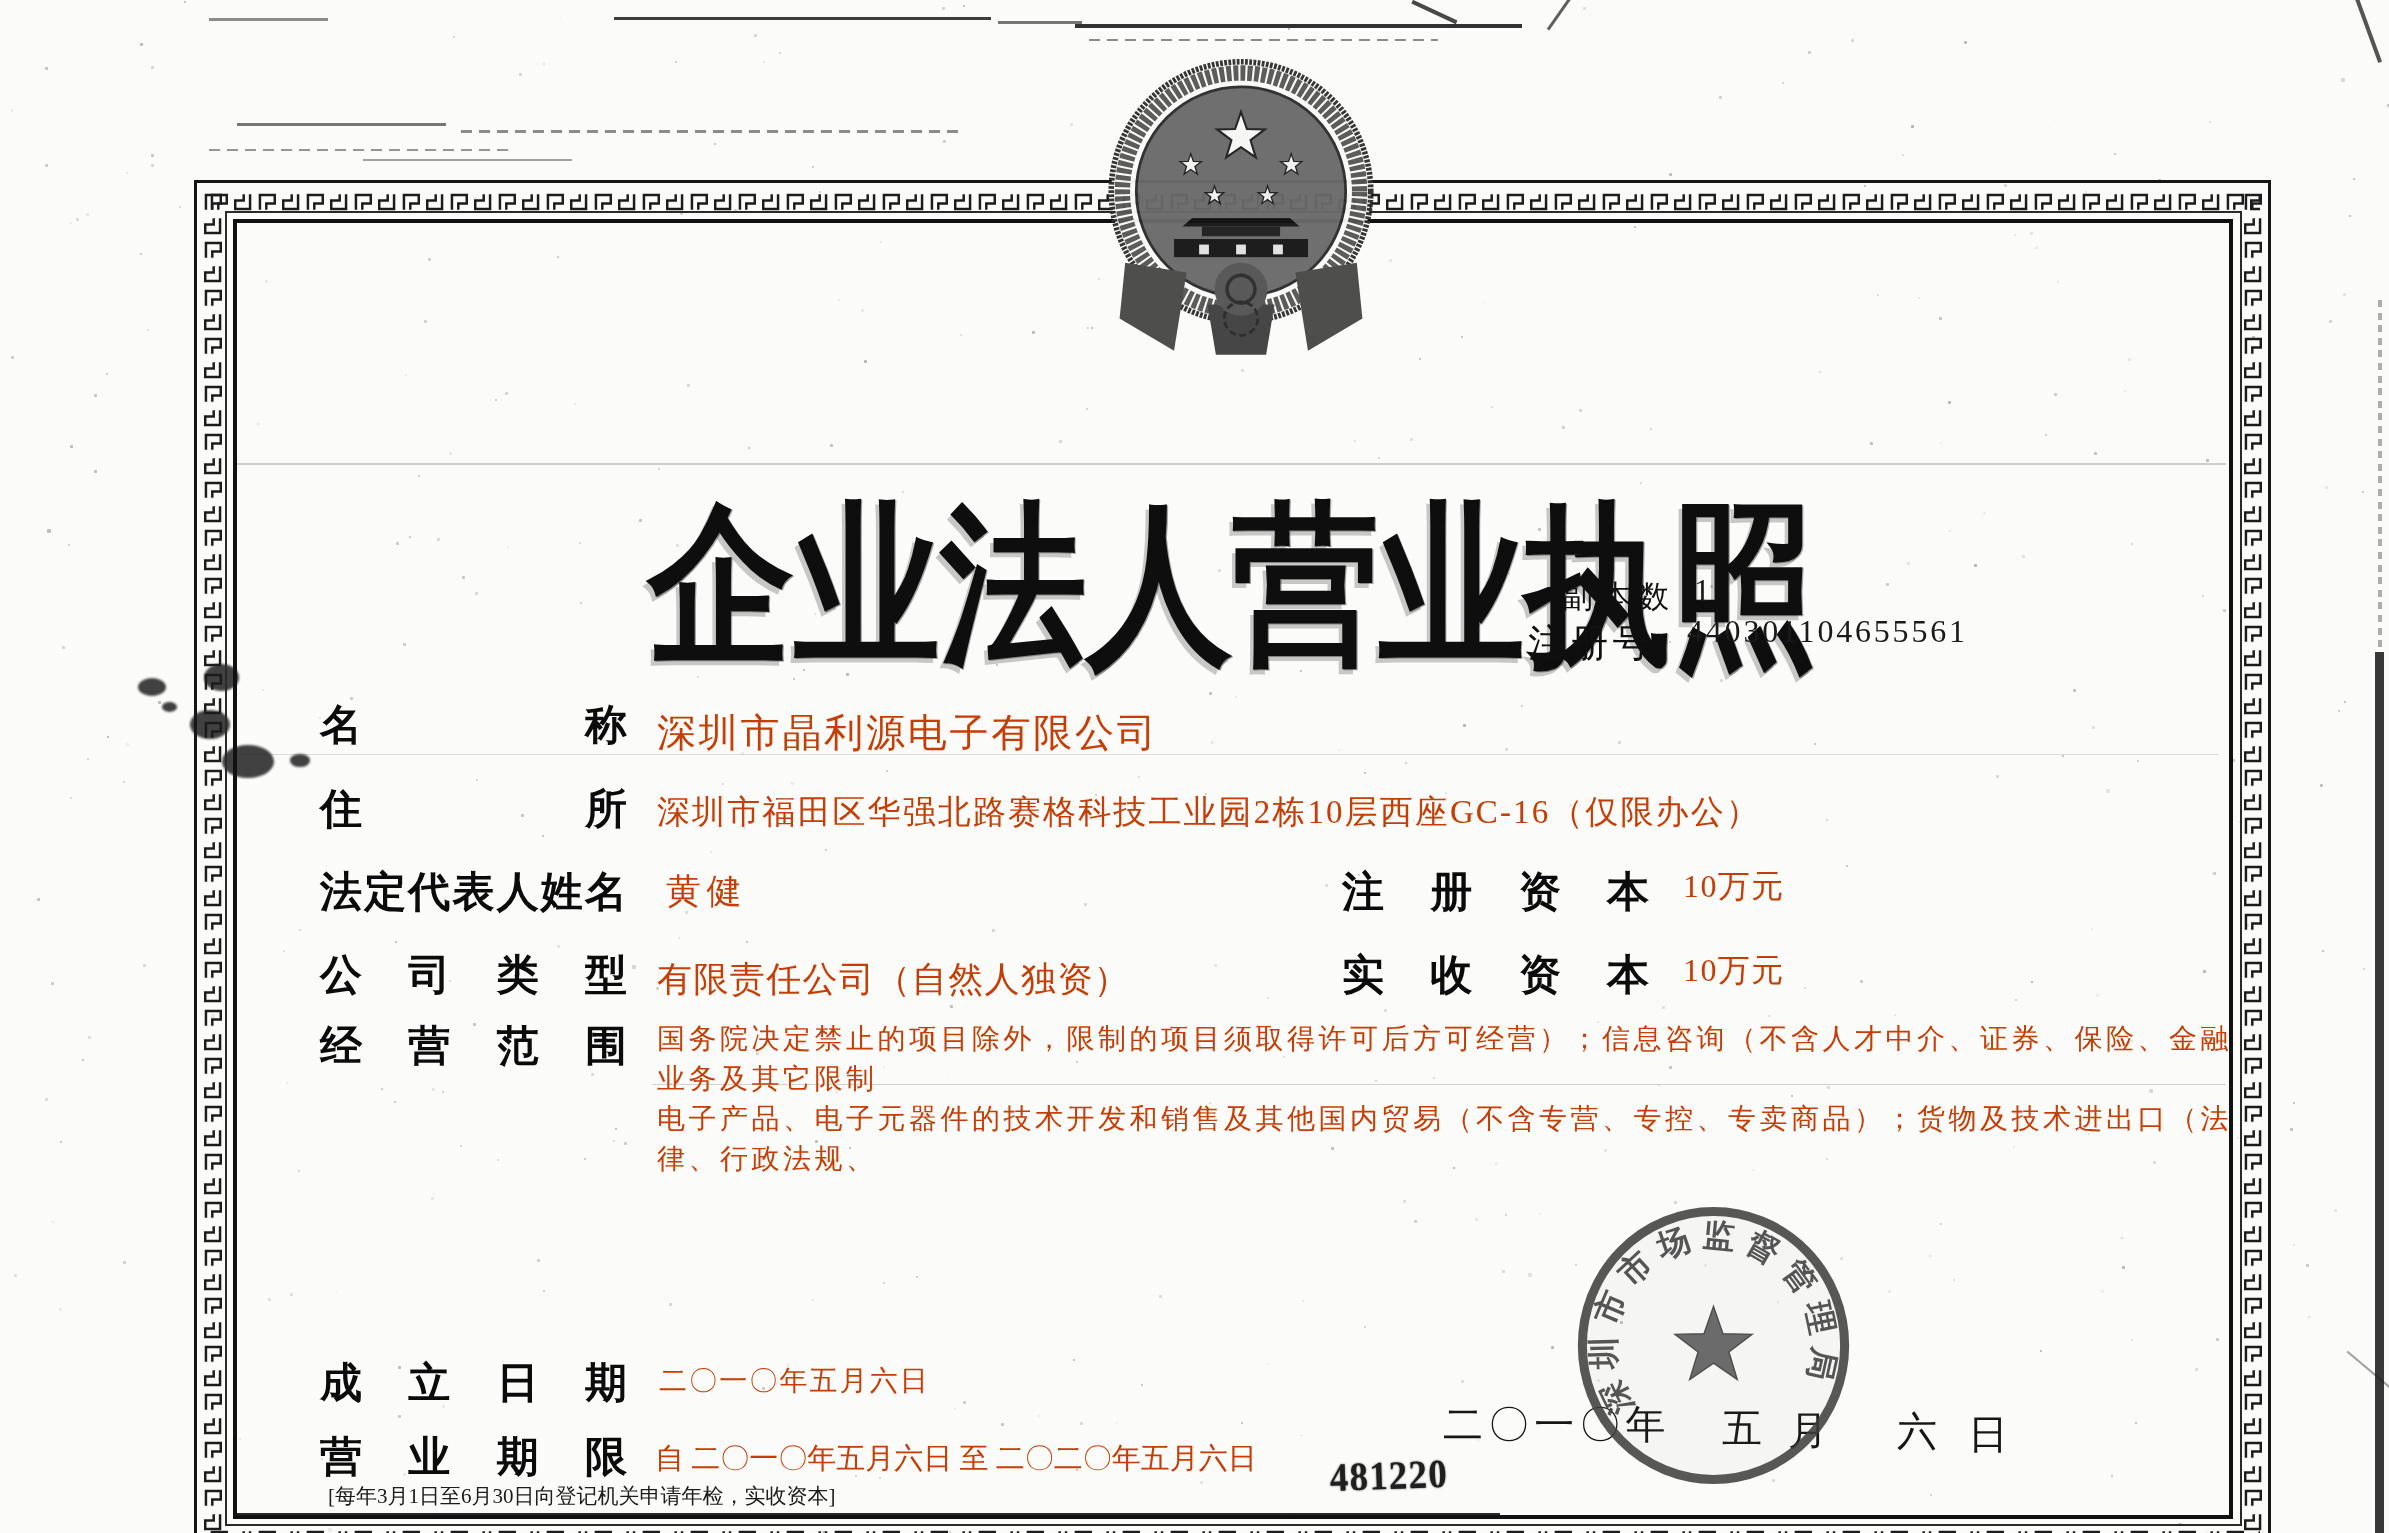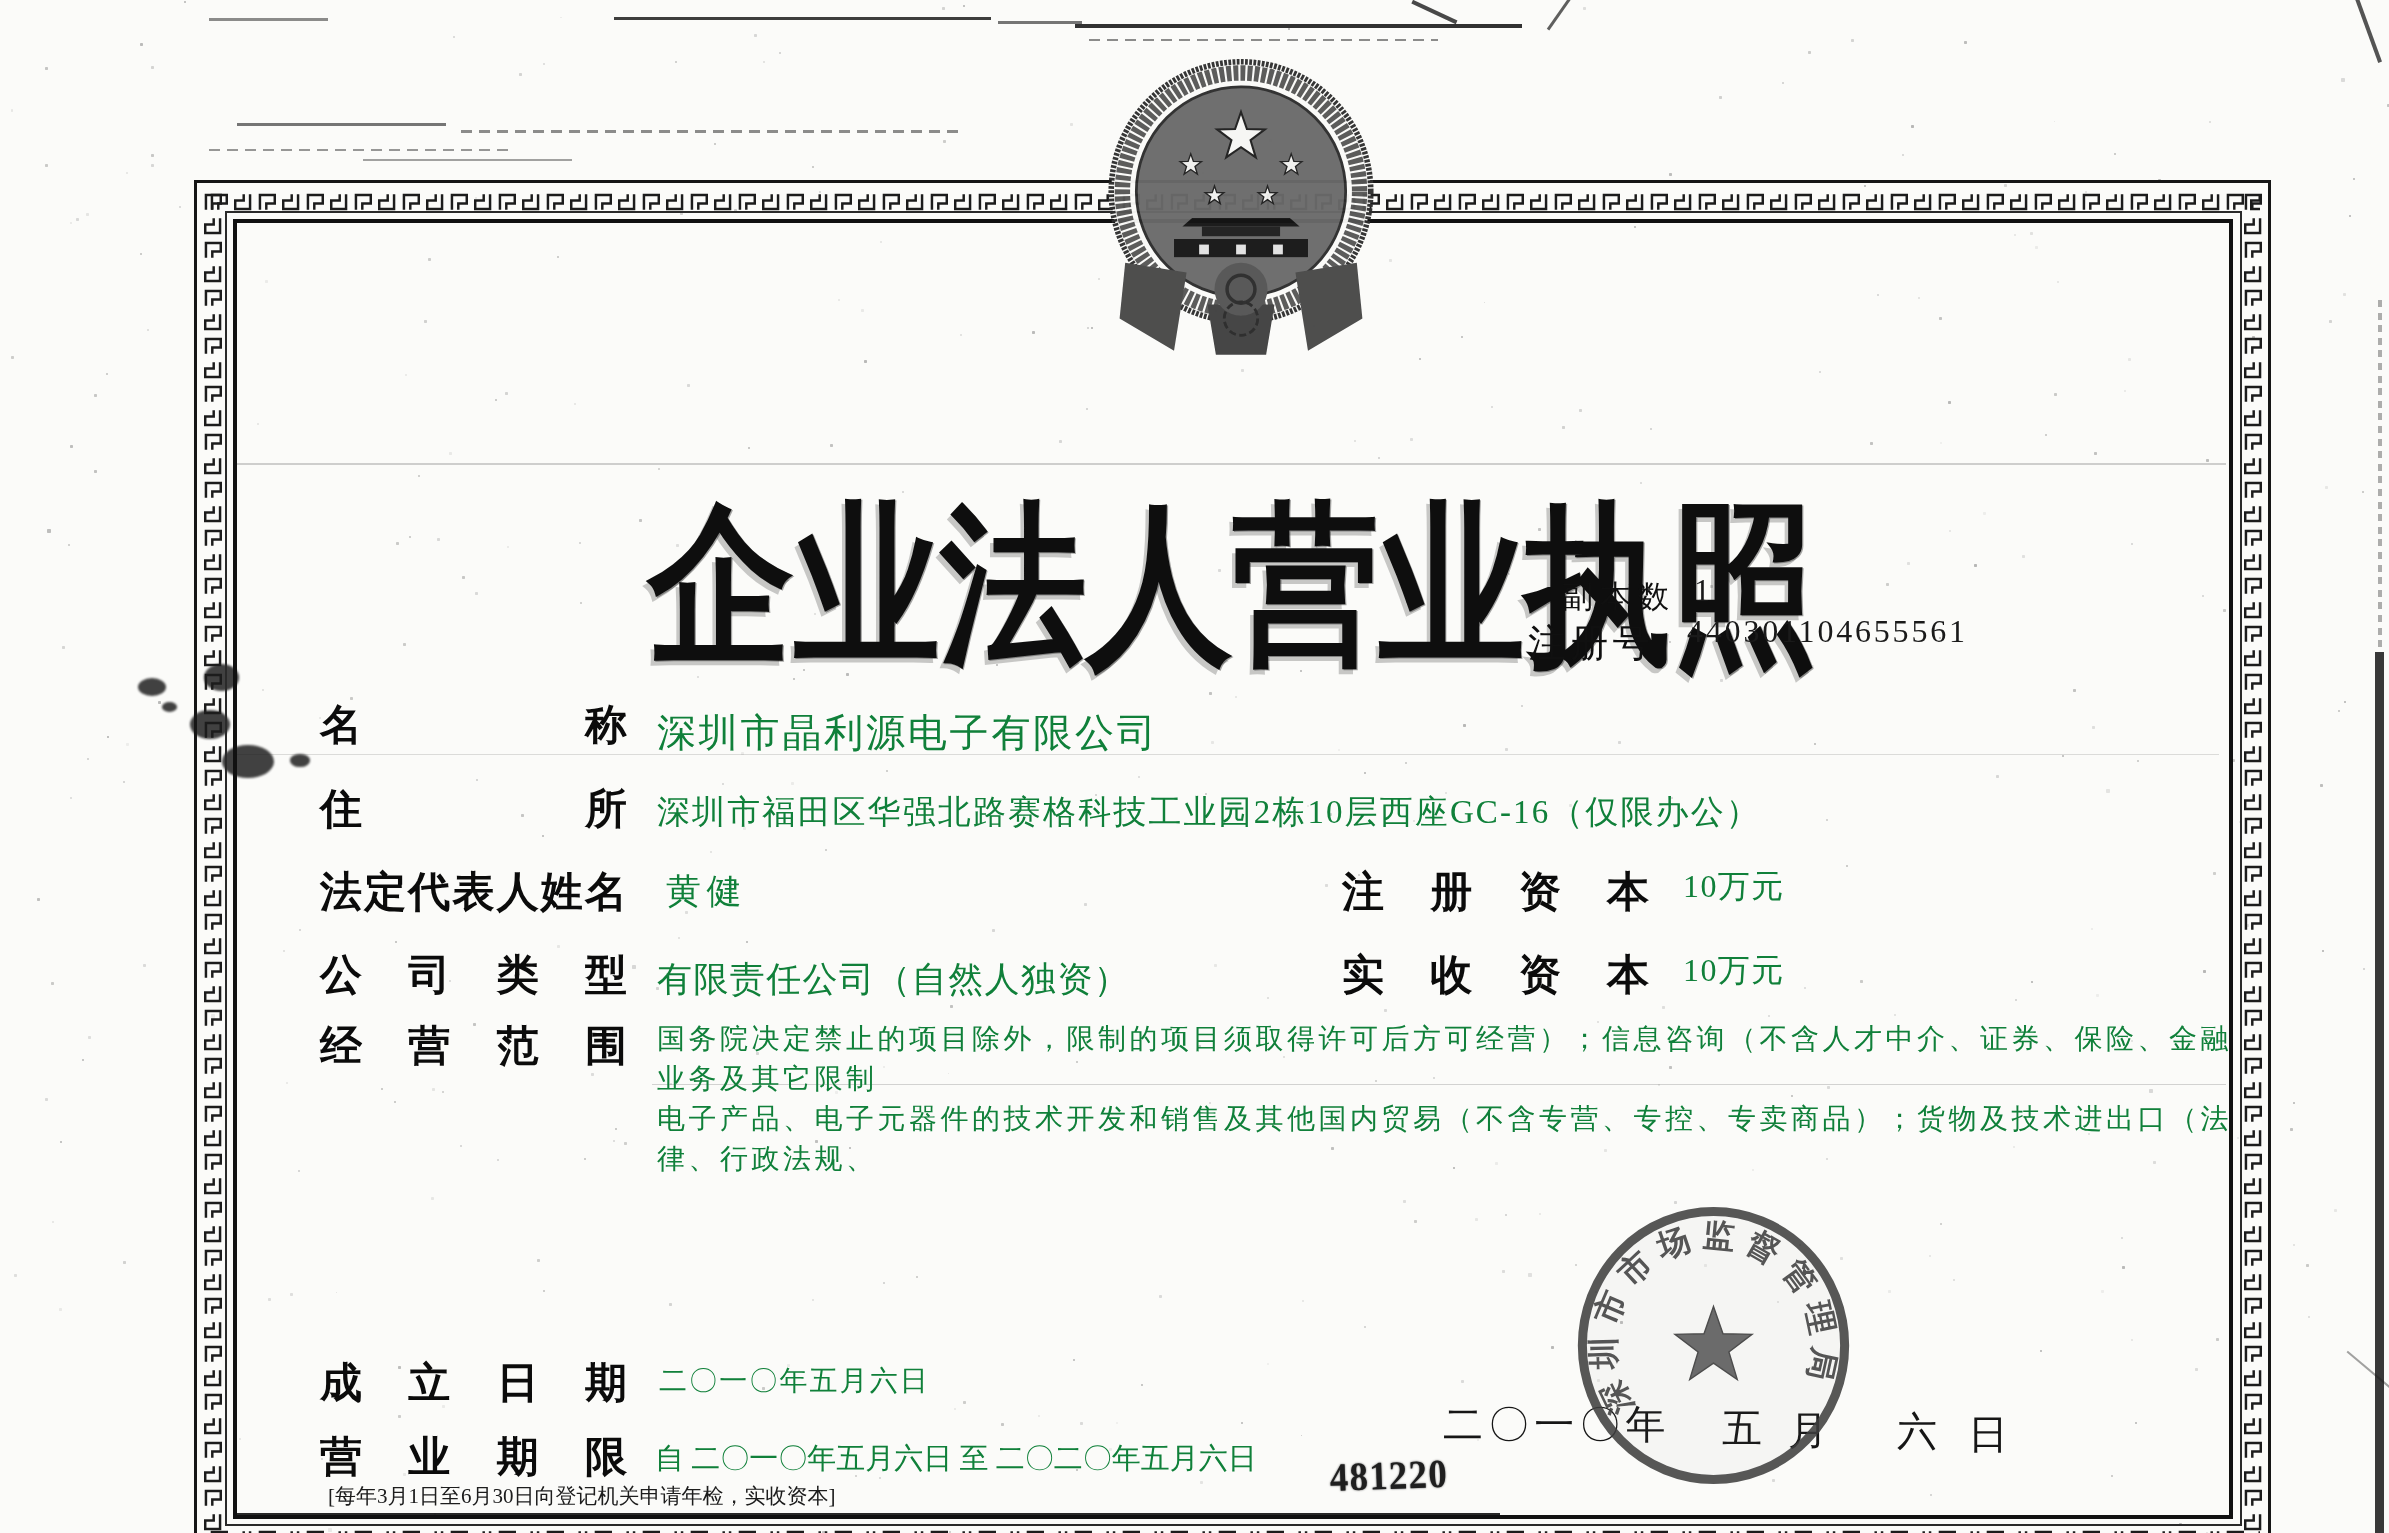--- a/index.html
+++ b/index.html
@@ -38,21 +38,21 @@
   #l-name{left:320px;top:703px;}
   #l-address{left:320px;top:787px;}
   #l-legal{left:320px;top:870px;}
   #l-type{left:320px;top:953px;}
   #l-scope{left:320px;top:1024px;}
   #l-establish{left:320px;top:1361px;}
   #l-term{left:320px;top:1435px;}
   #l-regcap{left:1342px;top:870px;}
   #l-paidcap{left:1342px;top:953px;}
   
-  .val{position:absolute;color:#15803d;filter:contrast(1.05);}
+  .val{position:absolute;color:#c2410c;filter:contrast(1.05);}
   #v-name{left:657px;top:706px;font-size:39px;letter-spacing:2.8px;}
   #v-address{left:657px;top:790px;font-size:33px;letter-spacing:2.1px;}
   #v-legal{left:666px;top:868px;font-size:35px;letter-spacing:5.6px;}
   #v-type{left:657px;top:956px;font-size:35px;letter-spacing:1.4px;}
   #v-regcap{left:1683px;top:865px;font-size:32px;letter-spacing:1.4px;}
   #v-paidcap{left:1683px;top:949px;font-size:32px;letter-spacing:1.4px;}
   #v-scope{left:657px;top:1019px;width:1584px;font-size:28px;letter-spacing:3.5px;line-height:40px;}
   #v-establish{left:659px;top:1362px;font-size:28px;letter-spacing:2.1px;}
   #v-term{left:655px;top:1439px;font-size:29px;letter-spacing:0;}
   #v-note{left:328px;top:1482px;font-size:21px;letter-spacing:0;color:#222;}

